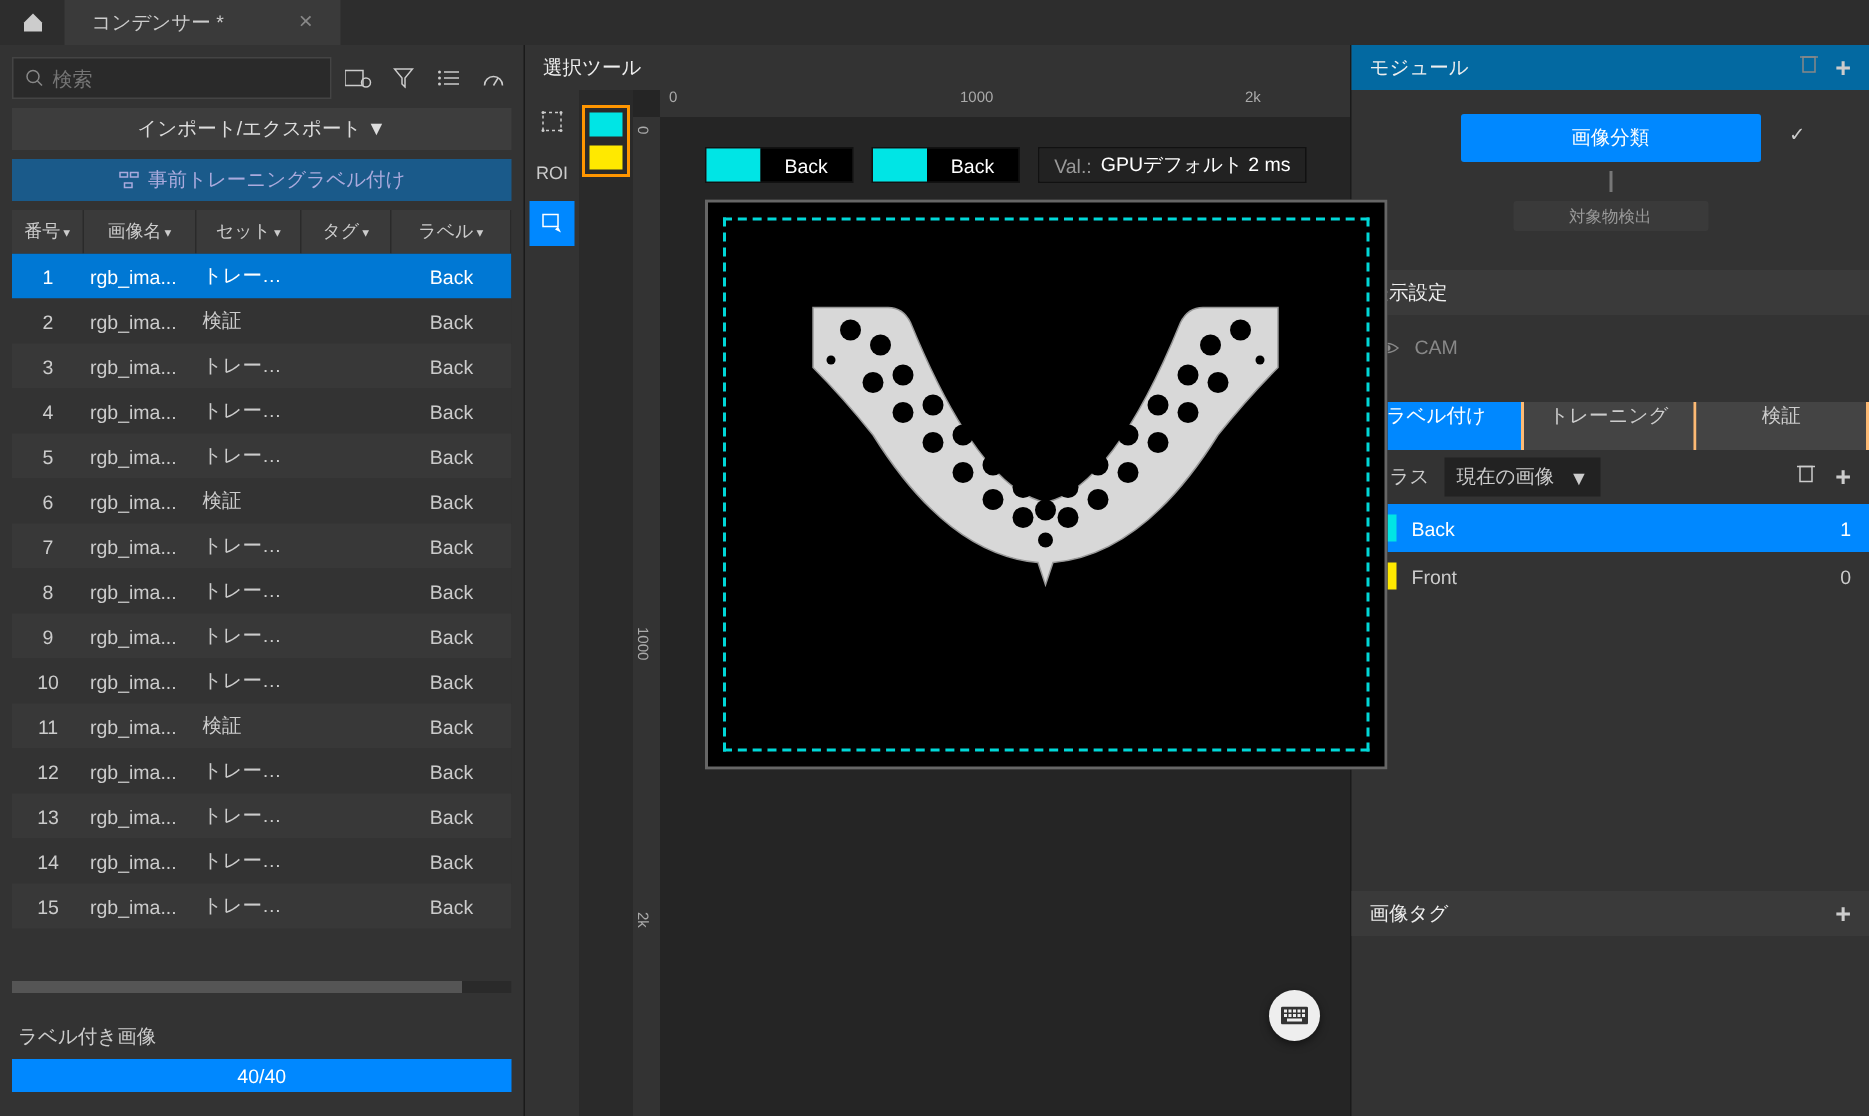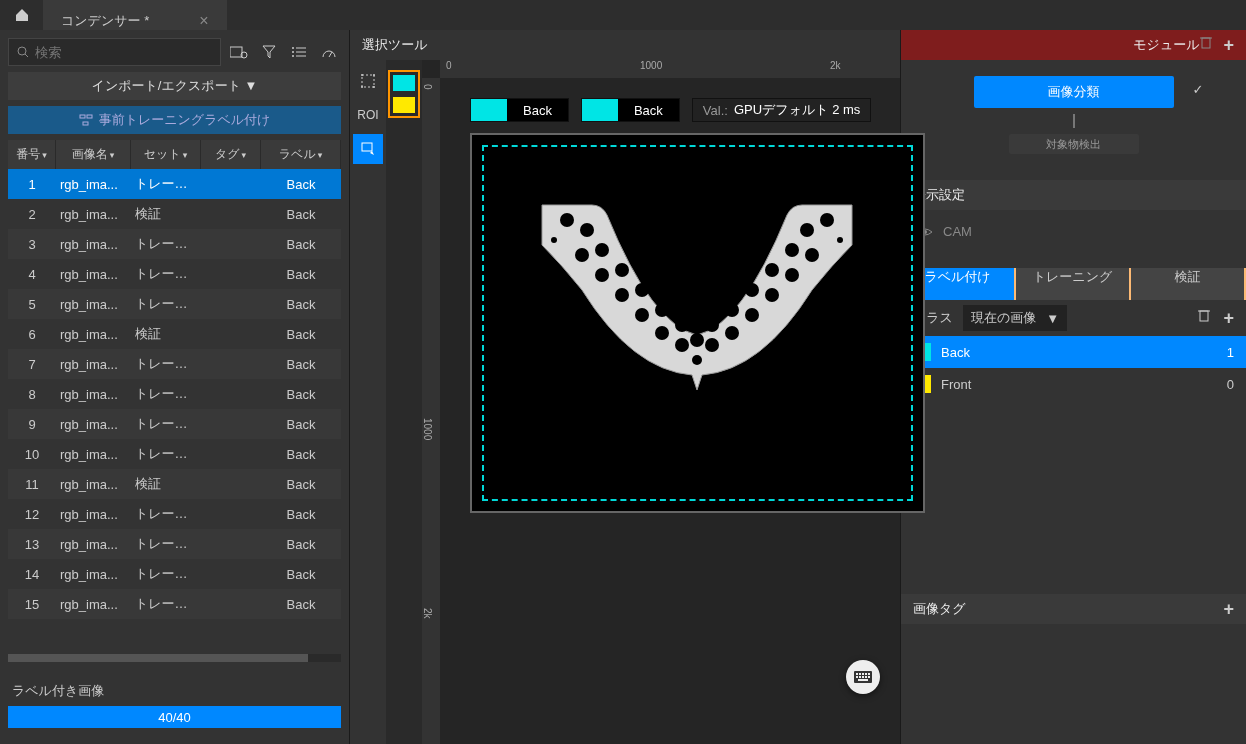--- a/index.html
+++ b/index.html
@@ -1,21 +1,21 @@
 <!DOCTYPE html>
 <html><head>
 <meta charset="utf-8">
 <style>
 * { box-sizing: border-box; margin: 0; padding: 0; font-family: "Segoe UI", Arial, sans-serif; }
 body { background: #2a2a2a; color: #ccc; font-size: 13px; width: 1246px; height: 744px; overflow: hidden; display: flex; flex-direction: column; }
 
 
 .top-bar { height: 30px; background: #2d2d2d; display: flex; align-items: center; }
 .home-btn { width: 43px; height: 30px; display: flex; align-items: center; justify-content: center; cursor: pointer; }
-.tab { height: 30px; padding: 12px 18px; background: #3a3a3a; display: flex; align-items: flex-start; gap: 30px; color: #ccc; }
+.tab { height: 30px; padding: 12px 18px; background: #3a3a3a; display: flex; align-items: center; gap: 30px; color: #ccc; }
 .tab .close { color: #888; cursor: pointer; font-size: 16px; margin-left: 20px; }
 
 
 .main { flex: 1; display: flex; background: #222; }
 
 
 .left-panel { width: 350px; background: #333; border-right: 1px solid #1a1a1a; display: flex; flex-direction: column; padding: 8px; gap: 6px; }
 .search-row { display: flex; gap: 6px; align-items: center; }
 .search-box { flex: 1; background: #2a2a2a; border: 1px solid #444; height: 28px; display: flex; align-items: center; padding: 0 8px; gap: 6px; color: #888; }
 .icon-btn { width: 24px; height: 24px; display: flex; align-items: center; justify-content: center; cursor: pointer; color: #ccc; }
@@ -64,21 +64,21 @@
 .badge-text { background: #000; color: #fff; padding: 0 16px; display: flex; align-items: center; }
 .badge-info { background: #222; color: #999; padding: 0 10px; display: flex; align-items: center; gap: 6px; }
 .badge-info .white { color: #fff; }
 .image-frame { position: absolute; top: 55px; left: 30px; width: 455px; height: 380px; background: #000; border: 2px solid #666; }
 .roi { position: absolute; top: 10px; left: 10px; right: 10px; bottom: 10px; border: 2px dashed #00d8d8; }
 .part-shape { position: absolute; top: 60px; left: 60px; width: 330px; height: 200px; }
 .kbd-btn { position: absolute; bottom: 50px; right: 20px; width: 34px; height: 34px; background: #eee; border-radius: 50%; display: flex; align-items: center; justify-content: center; box-shadow: 0 2px 6px rgba(0,0,0,.5); }
 
 
 .right-panel { width: 346px; background: #333; border-left: 1px solid #1a1a1a; display: flex; flex-direction: column; }
-.panel-header { height: 30px; background: #7f1d1d; display: flex; align-items: center; padding: 0 12px; justify-content: flex-end; color: #eee; }
+.panel-header { height: 30px; background: #0369a1; display: flex; align-items: center; padding: 0 12px; justify-content: space-between; color: #eee; }
 .panel-header .icons { display: flex; gap: 10px; color: #888; }
 .module-area { padding: 16px 0; display: flex; flex-direction: column; align-items: center; gap: 6px; position: relative; height: 120px; }
 .module-node { width: 200px; height: 32px; background: #0088ff; color: #fff; display: flex; align-items: center; justify-content: center; border-radius: 2px; position: relative; }
 .module-check { position: absolute; right: -30px; top: 6px; color: #ccc; }
 .module-connector { width: 2px; height: 14px; background: #777; }
 .module-node2 { width: 130px; height: 20px; background: #3a3a3a; color: #999; display: flex; align-items: center; justify-content: center; border-radius: 2px; font-size: 11px; overflow: hidden; }
 .sub-header { height: 30px; background: #3a3a3a; display: flex; align-items: center; padding: 0 12px; color: #eee; }
 .cam-row { padding: 14px 16px; color: #888; display: flex; gap: 10px; align-items: center; }
 .tabs3 { display: flex; }
 .tab3 { flex: 1; height: 32px; background: #444; display: flex; justify-content: center; cursor: pointer; border-right: 2px solid #fdba74; margin-top: 15px; }

